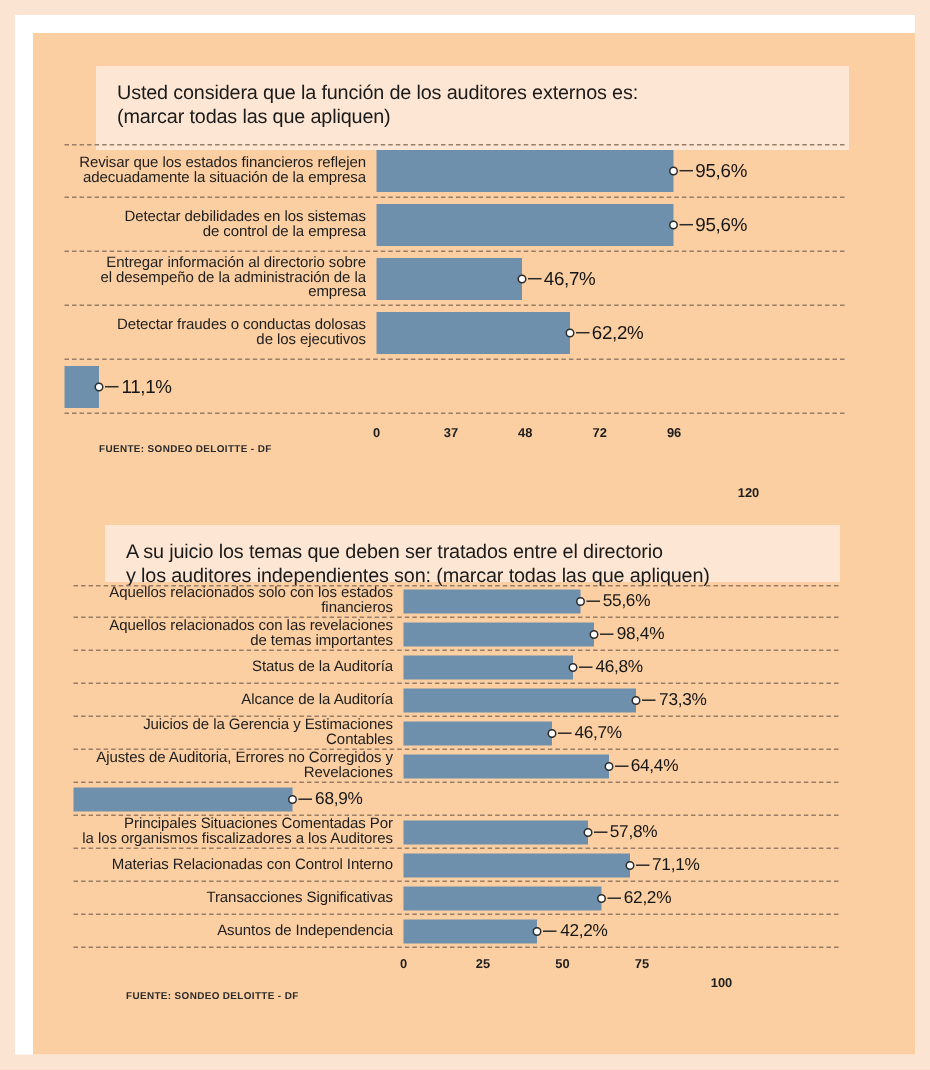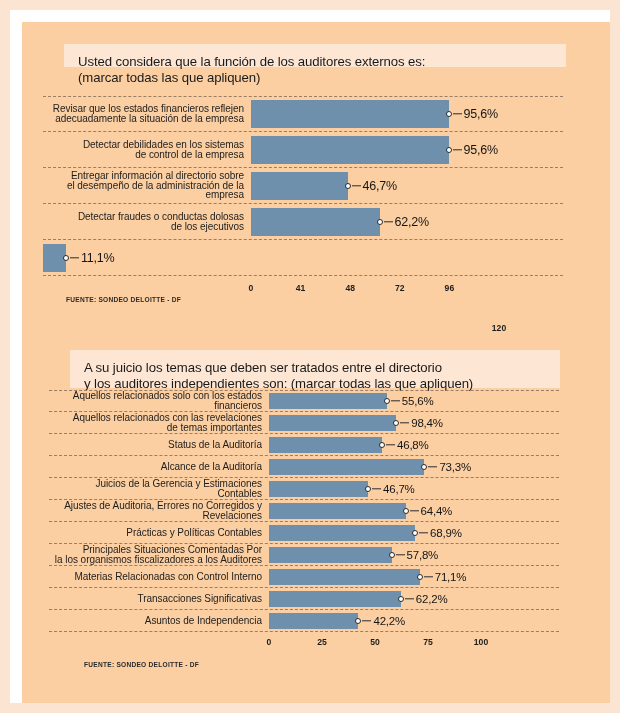--- a/index.html
+++ b/index.html
@@ -133,21 +133,21 @@
   #chart2 .axis{margin-left:220px;height:14px;margin-top:5px;}
   #chart2 .vlabel{font-size:11.5px;}
 </style>
 </head>
 <body>
 
 <div class="page">
   <div class="frame"></div>
   <div class="field"></div>
 
-  <div class="title-box" id="title1" style="left:64px;top:44px;width:502px;height:23px;">
+  <div class="title-box" id="title1" style="left:64px;top:44px;width:502px;height:56px;">
     <p>Usted considera que la función de los auditores externos es:
 (marcar todas las que apliquen)</p>
   </div>
 
   <div class="chart" id="chart1">
     <div class="rows" id="chart1-rows">
         <div class="row">
           <div class="cat">Revisar que los estados financieros reflejen
 adecuadamente la situación de la empresa</div>
           <div class="plot">
@@ -191,21 +191,21 @@
           <div class="plot">
             <div class="bar" style="width: 22.94px; height: 28px;"></div>
             <div class="marker" style="left: 22.94px;"></div>
             <div class="leader" style="left: 26.94px; width: 9px;"></div>
             <div class="vlabel" style="left: 37.94px;">11,1%</div>
           </div>
         </div>
       </div>
     <div class="axis" id="chart1-axis">
         <div class="tick" style="left: 0px;">0</div>
-        <div class="tick" style="left: 49.6px;">41</div>
+        <div class="tick" style="left: 49.6px;">37</div>
         <div class="tick" style="left: 99.2px;">48</div>
         <div class="tick" style="left: 148.8px;">72</div>
         <div class="tick" style="left: 198.4px;">96</div>
         <div class="tick" style="left: 248px; margin-top: 40px;">120</div>
       </div>
   </div>
 
   <div class="source" style="left:66px;top:296px;">FUENTE: SONDEO DELOITTE - DF</div>
 
   <div class="title-box" id="title2" style="left:70px;top:350px;width:490px;height:38px;">
@@ -264,21 +264,20 @@
         <div class="row">
           <div class="cat">Ajustes de Auditoria, Errores no Corregidos y Revelaciones</div>
           <div class="plot">
             <div class="bar" style="width: 136.528px; height: 16px;"></div>
             <div class="marker" style="left: 136.528px;"></div>
             <div class="leader" style="left: 140.528px; width: 9px;"></div>
             <div class="vlabel" style="left: 151.528px;">64,4%</div>
           </div>
         </div>
         <div class="row">
-          <div class="cat">Prácticas y Políticas Contables</div>
           <div class="plot">
             <div class="bar" style="width: 146.068px; height: 16px;"></div>
             <div class="marker" style="left: 146.068px;"></div>
             <div class="leader" style="left: 150.068px; width: 9px;"></div>
             <div class="vlabel" style="left: 161.068px;">68,9%</div>
           </div>
         </div>
         <div class="row">
           <div class="cat">Principales Situaciones Comentadas Por
 la los organismos fiscalizadores a los Auditores</div>
@@ -315,18 +314,18 @@
             <div class="leader" style="left: 93.464px; width: 9px;"></div>
             <div class="vlabel" style="left: 104.464px;">42,2%</div>
           </div>
         </div>
       </div>
     <div class="axis" id="chart2-axis">
         <div class="tick" style="left: 0px;">0</div>
         <div class="tick" style="left: 53px;">25</div>
         <div class="tick" style="left: 106px;">50</div>
         <div class="tick" style="left: 159px;">75</div>
-        <div class="tick" style="left: 212px;">100</div>
+        <div class="tick" style="left: 212px; margin-top: 13px;">100</div>
       </div>
   </div>
 
   <div class="source" style="left:84px;top:661px;">FUENTE: SONDEO DELOITTE - DF</div>
 </div>
 
 </body></html>

